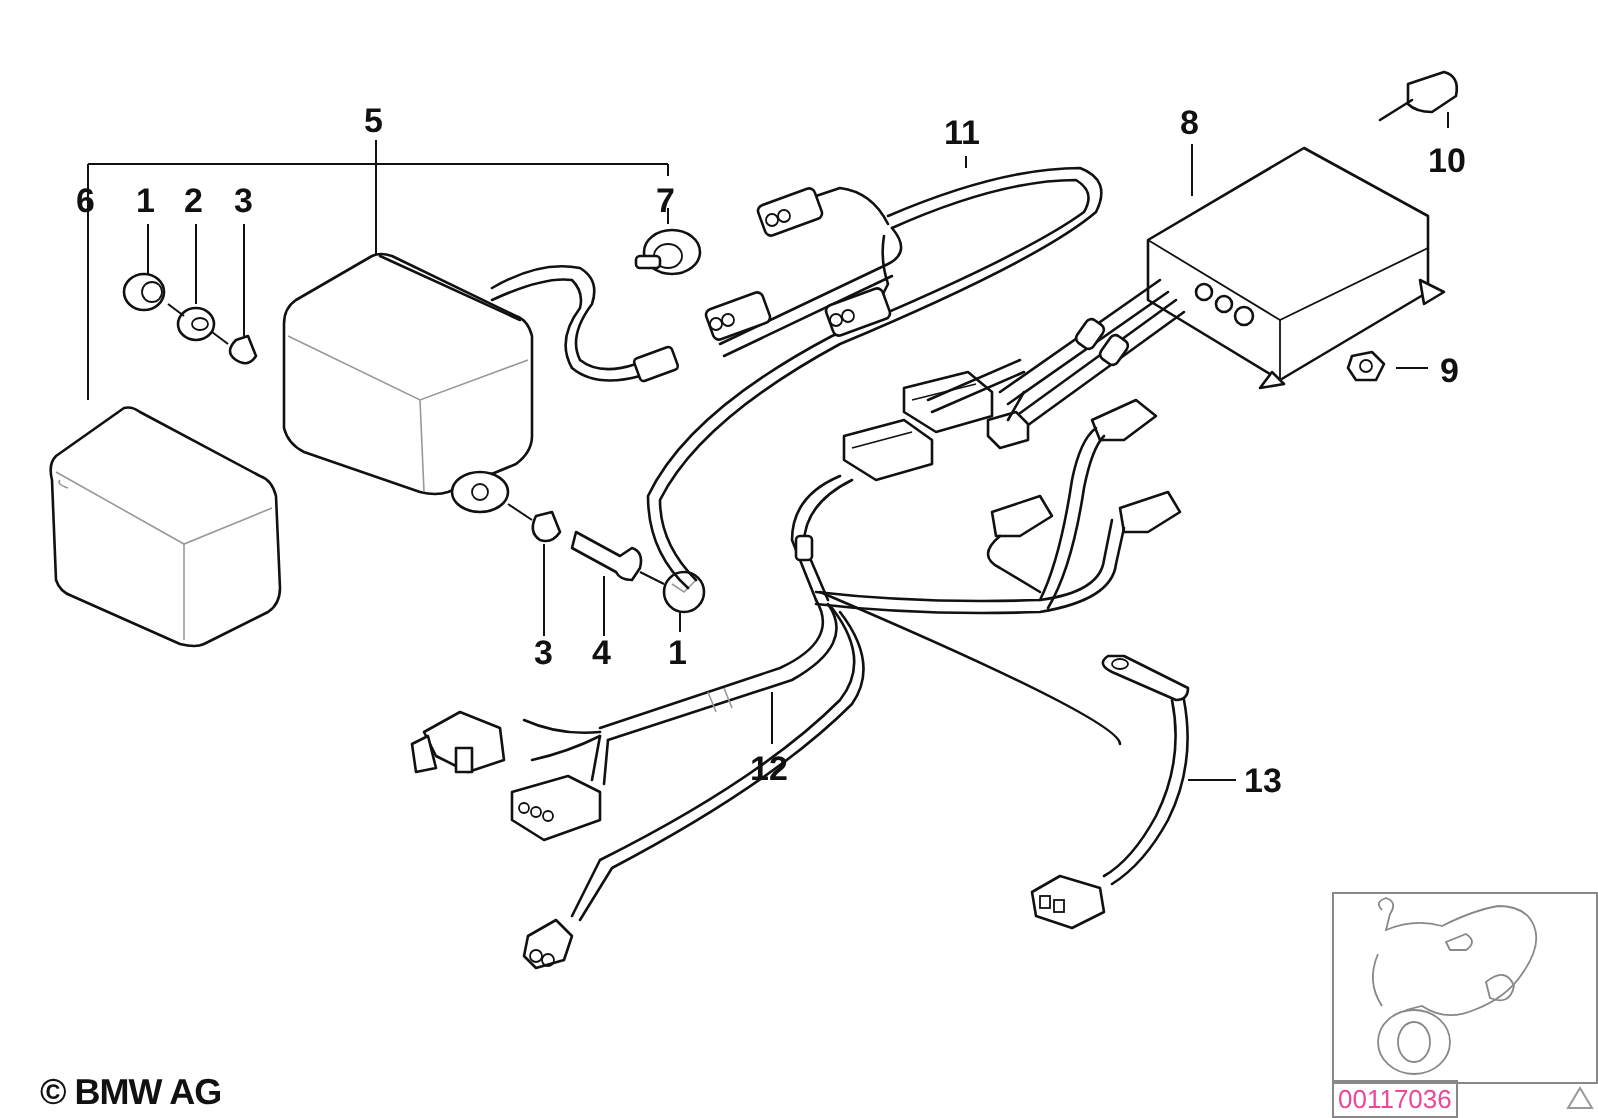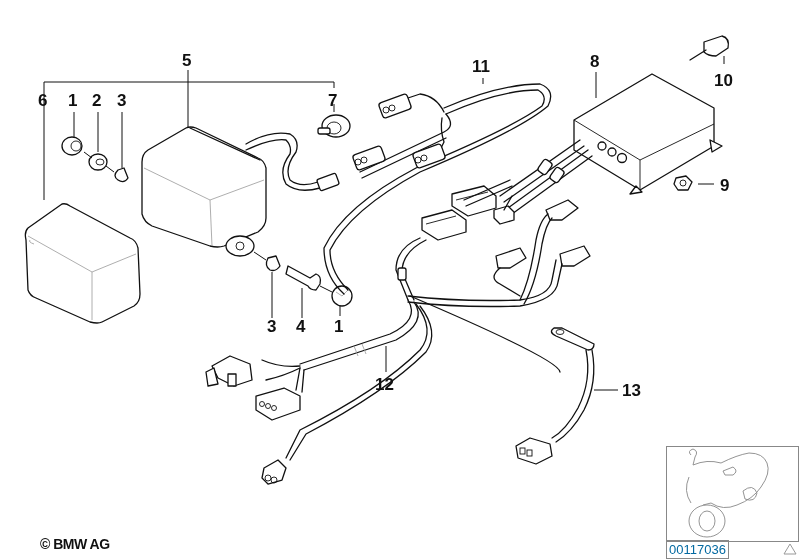--- a/index.html
+++ b/index.html
@@ -4,23 +4,23 @@
 <style>
   html, body { margin: 0; padding: 0; background: #ffffff; }
   body { width: 799px; height: 559px; position: relative; overflow: hidden; font-family: "Liberation Sans", sans-serif; }
   #diagram { position: absolute; left: 0; top: 0; width: 799px; height: 559px; }
   .callout { font-family: "Liberation Sans", sans-serif; font-weight: bold; font-size: 17px; fill: #111; }
   .stroke { fill: none; stroke: #111; stroke-width: 1.3; stroke-linejoin: round; stroke-linecap: round; }
   .thin { fill: none; stroke: #111; stroke-width: 0.9; }
   .light { fill: none; stroke: #999; stroke-width: 0.8; }
   .part { fill: #fff; stroke: #111; stroke-width: 1.3; stroke-linejoin: round; }
   .leader { stroke: #111; stroke-width: 1; fill: none; }
-  .copyright { position: absolute; left: 20px; top: 536px; font-size: 14px; font-weight: bold; color: #111; letter-spacing: -0.5px; font-family: "Liberation Sans", sans-serif; margin-left: 20px; }
+  .copyright { position: absolute; left: 20px; top: 536px; font-size: 18px; font-weight: bold; color: #111; letter-spacing: -0.5px; font-family: "Liberation Sans", sans-serif; }
   .thumb { position: absolute; left: 666px; top: 446px; width: 131px; height: 94px; border: 1px solid #888; background: #fff; }
-  .diagram-id { position: absolute; left: 666px; top: 540px; border: 1px solid #888; font-size: 13px; color: #0369a1; padding: 0 2px; line-height: 17px; font-family: "Liberation Sans", sans-serif; }
+  .diagram-id { position: absolute; left: 666px; top: 540px; border: 1px solid #888; font-size: 13px; color: #ec4899; padding: 0 2px; line-height: 17px; font-family: "Liberation Sans", sans-serif; }
   .warn { position: absolute; left: 783px; top: 542px; }
 </style>
 </head>
 <body>
 
 <svg id="diagram" viewBox="0 0 799 559" xmlns="http://www.w3.org/2000/svg">
 
   <g>
     <path class="leader" d="M44 82 L334 82"></path>
     <path class="leader" d="M44 82 L44 200"></path>

